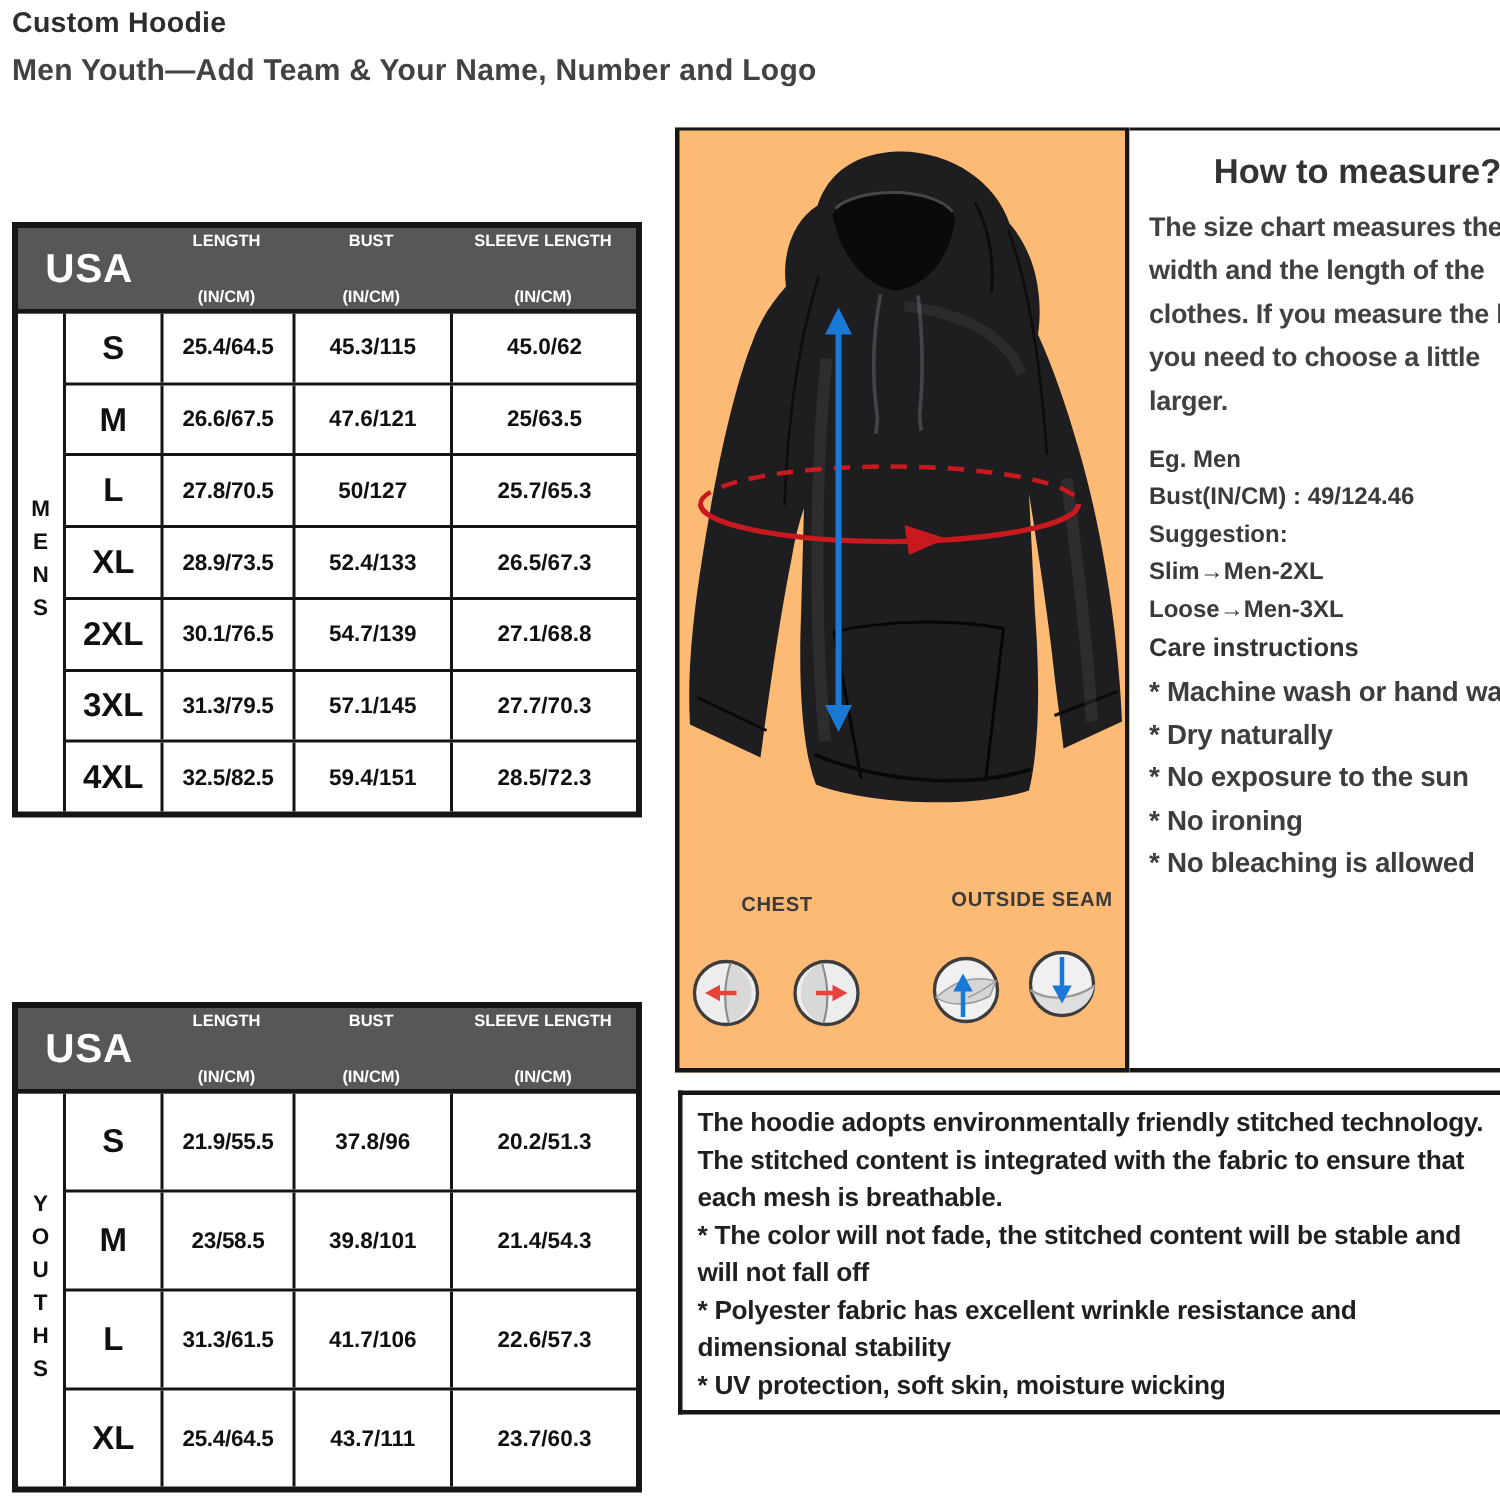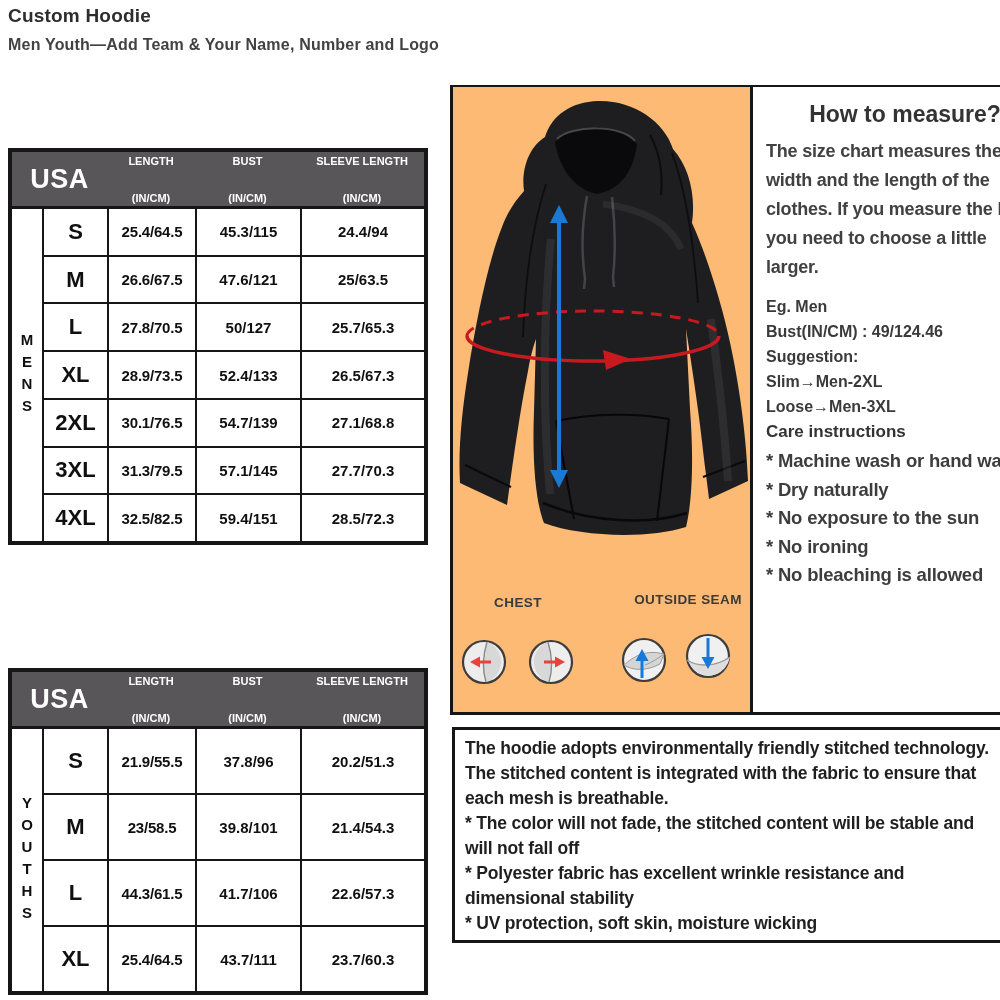--- a/index.html
+++ b/index.html
@@ -5,21 +5,21 @@
   * { margin:0; padding:0; box-sizing:border-box; }
   html,body { background:#fff; }
   body {
     width:1000px; height:1000px; position:relative; overflow:hidden;
     font-family:"Liberation Sans", sans-serif; color:#222;
   }
   .abs { position:absolute; }
 
   
   #page-title   { left:8px; top:5px;  font-size:19px; font-weight:bold; color:#2d2d2d; letter-spacing:.2px; }
-  #page-subtitle{ left:8px; top:36px; font-size:16px; font-weight:bold; color:#424242; letter-spacing:.2px; }
+  #page-subtitle{ left:8px; top:36px; font-size:20px; font-weight:bold; color:#424242; letter-spacing:.2px; }
 
   
   .size-table { position:absolute; left:8px; width:420px; background:#fff;
                 border:4px solid #161616; display:flex; flex-direction:column; }
   #mens-table   { top:148px; height:397px; }
   #youths-table { top:668px; height:327px; }
 
   .st-head { display:flex; background:#59565a; color:#fff; height:57px; flex:none;
              border-bottom:3px solid #161616; align-items:stretch; }
   .h-usa    { width:95px;  display:flex; align-items:center; justify-content:center;
@@ -96,21 +96,21 @@
   </div>
   <div class="st-body">
     <div class="group-col">
       <span class="group-label">MENS</span>
     </div>
     <div class="rows">
       <div class="trow">
         <div class="cell c-size">S</div>
         <div class="cell c-len">25.4/64.5</div>
         <div class="cell c-bust">45.3/115</div>
-        <div class="cell c-sleeve">24.4/94</div>
+        <div class="cell c-sleeve">45.0/62</div>
       </div>
       <div class="trow">
         <div class="cell c-size">M</div>
         <div class="cell c-len">26.6/67.5</div>
         <div class="cell c-bust">47.6/121</div>
         <div class="cell c-sleeve">25/63.5</div>
       </div>
       <div class="trow">
         <div class="cell c-size">L</div>
         <div class="cell c-len">27.8/70.5</div>
@@ -173,21 +173,21 @@
         <div class="cell c-sleeve">20.2/51.3</div>
       </div>
       <div class="trow">
         <div class="cell c-size">M</div>
         <div class="cell c-len">23/58.5</div>
         <div class="cell c-bust">39.8/101</div>
         <div class="cell c-sleeve">21.4/54.3</div>
       </div>
       <div class="trow">
         <div class="cell c-size">L</div>
-        <div class="cell c-len">44.3/61.5</div>
+        <div class="cell c-len">31.3/61.5</div>
         <div class="cell c-bust">41.7/106</div>
         <div class="cell c-sleeve">22.6/57.3</div>
       </div>
       <div class="trow">
         <div class="cell c-size">XL</div>
         <div class="cell c-len">25.4/64.5</div>
         <div class="cell c-bust">43.7/111</div>
         <div class="cell c-sleeve">23.7/60.3</div>
       </div>
     </div>

